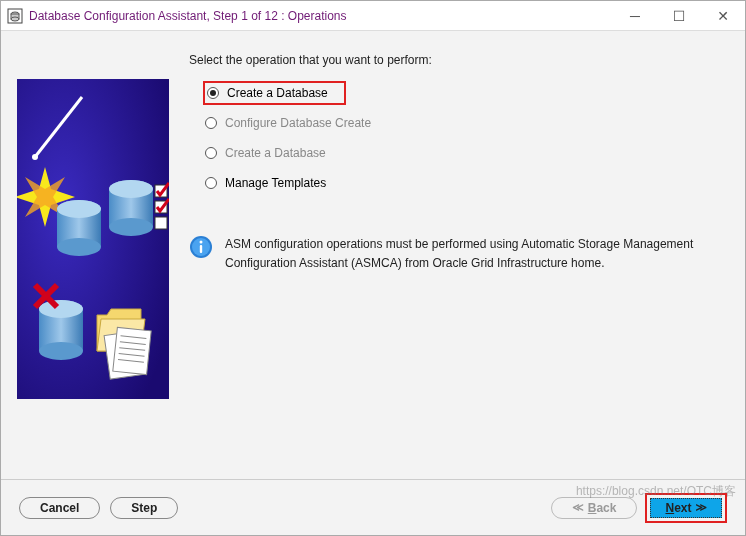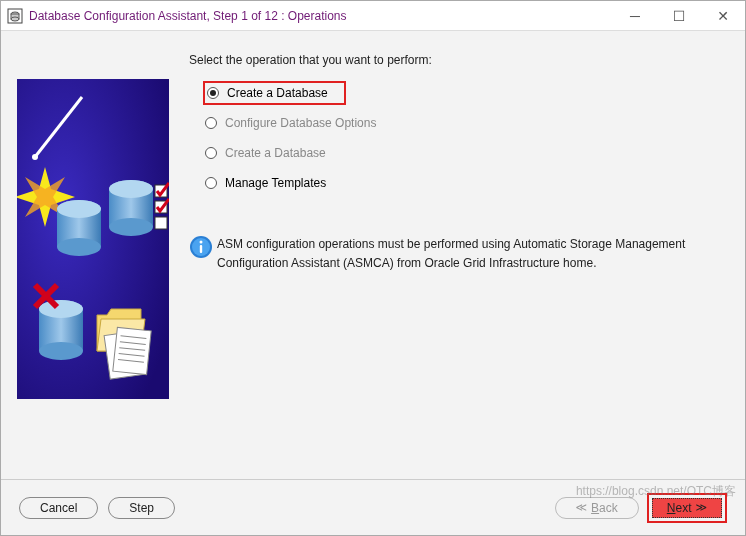--- a/index.html
+++ b/index.html
@@ -110,21 +110,21 @@
       background: #222;
     }
     .radio-label {
       font-size: 12px;
     }
     .radio-label.disabled {
       color: #888;
     }
     .info-row {
       display: flex;
-      gap: 4px;
+      gap: 12px;
       margin-top: 40px;
       margin-left: 0;
     }
     .info-icon {
       width: 24px;
       height: 24px;
       flex-shrink: 0;
     }
     .info-text {
       font-size: 12px;
@@ -146,33 +146,34 @@
       padding: 0 20px;
       border: 1px solid #888;
       border-radius: 11px;
       background: #f3f3f3;
       font-size: 12px;
       color: #222;
       display: inline-flex;
       align-items: center;
       justify-content: flex-end;
       gap: 4px;
+      font-weight: bold;
     }
     .btn .underline { text-decoration: underline; }
     .btn.disabled { color: #999; border-color: #bbb; }
     .btn.next-outer {
       border: 2px solid #e02020;
       border-radius: 0;
       padding: 3px;
       height: auto;
     }
     .btn.next-inner {
       border: 1px dotted #333;
       border-radius: 0;
-      background: #ef4444;
+      background: #0ea5e9;
       padding: 2px 14px;
       height: auto;
     }
     .arrow { font-size: 11px; }
     .watermark {
       position: absolute;
       right: 10px;
       bottom: 36px;
       color: rgba(120,120,120,0.5);
       font-size: 12px;
@@ -278,21 +279,21 @@
 
     <div class="main">
       <div class="instruction">Select the operation that you want to perform:</div>
       <div class="options">
         <div class="radio-row highlighted">
           <span class="radio selected"></span>
           <span class="radio-label">Create a Database</span>
         </div>
         <div class="radio-row">
           <span class="radio"></span>
-          <span class="radio-label disabled">Configure Database Options</span>
+          <span class="radio-label disabled">Configure Database Create</span>
         </div>
         <div class="radio-row">
           <span class="radio"></span>
           <span class="radio-label disabled">Create a Database</span>
         </div>
         <div class="radio-row">
           <span class="radio"></span>
           <span class="radio-label">Manage Templates</span>
         </div>
       </div>

